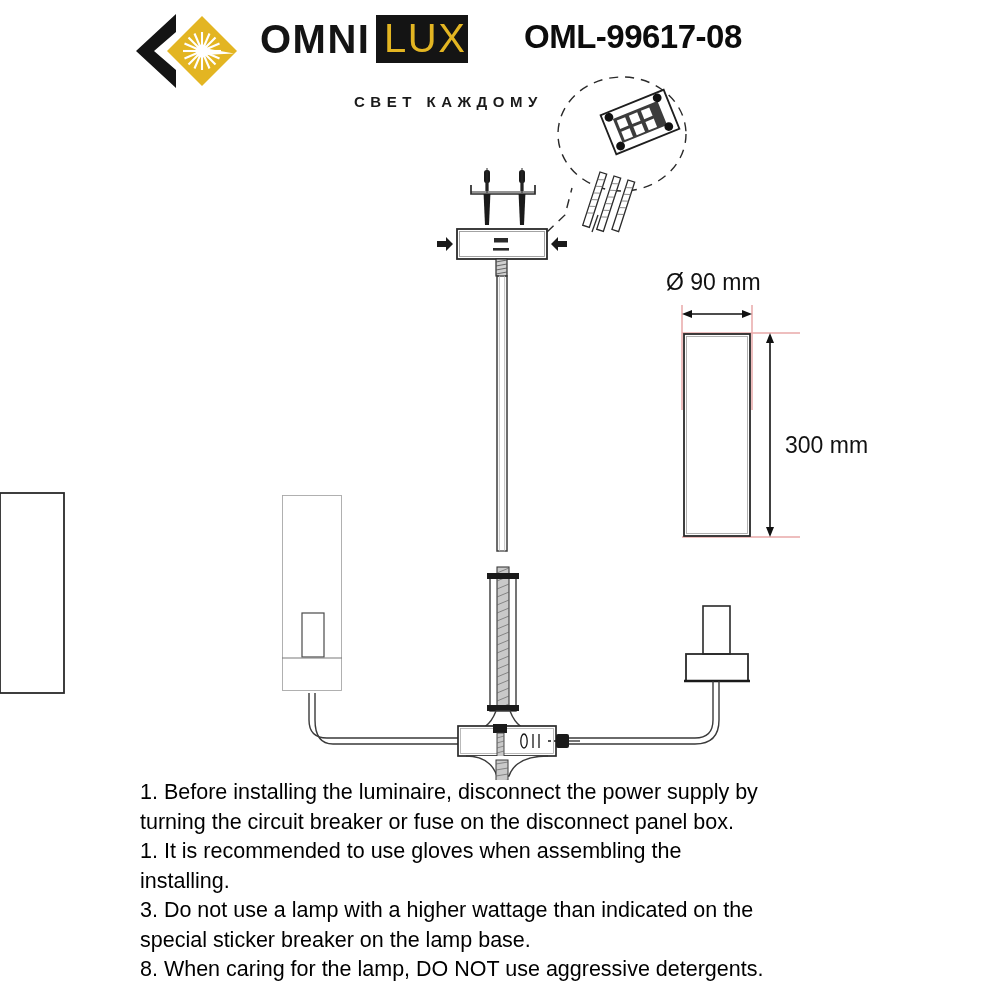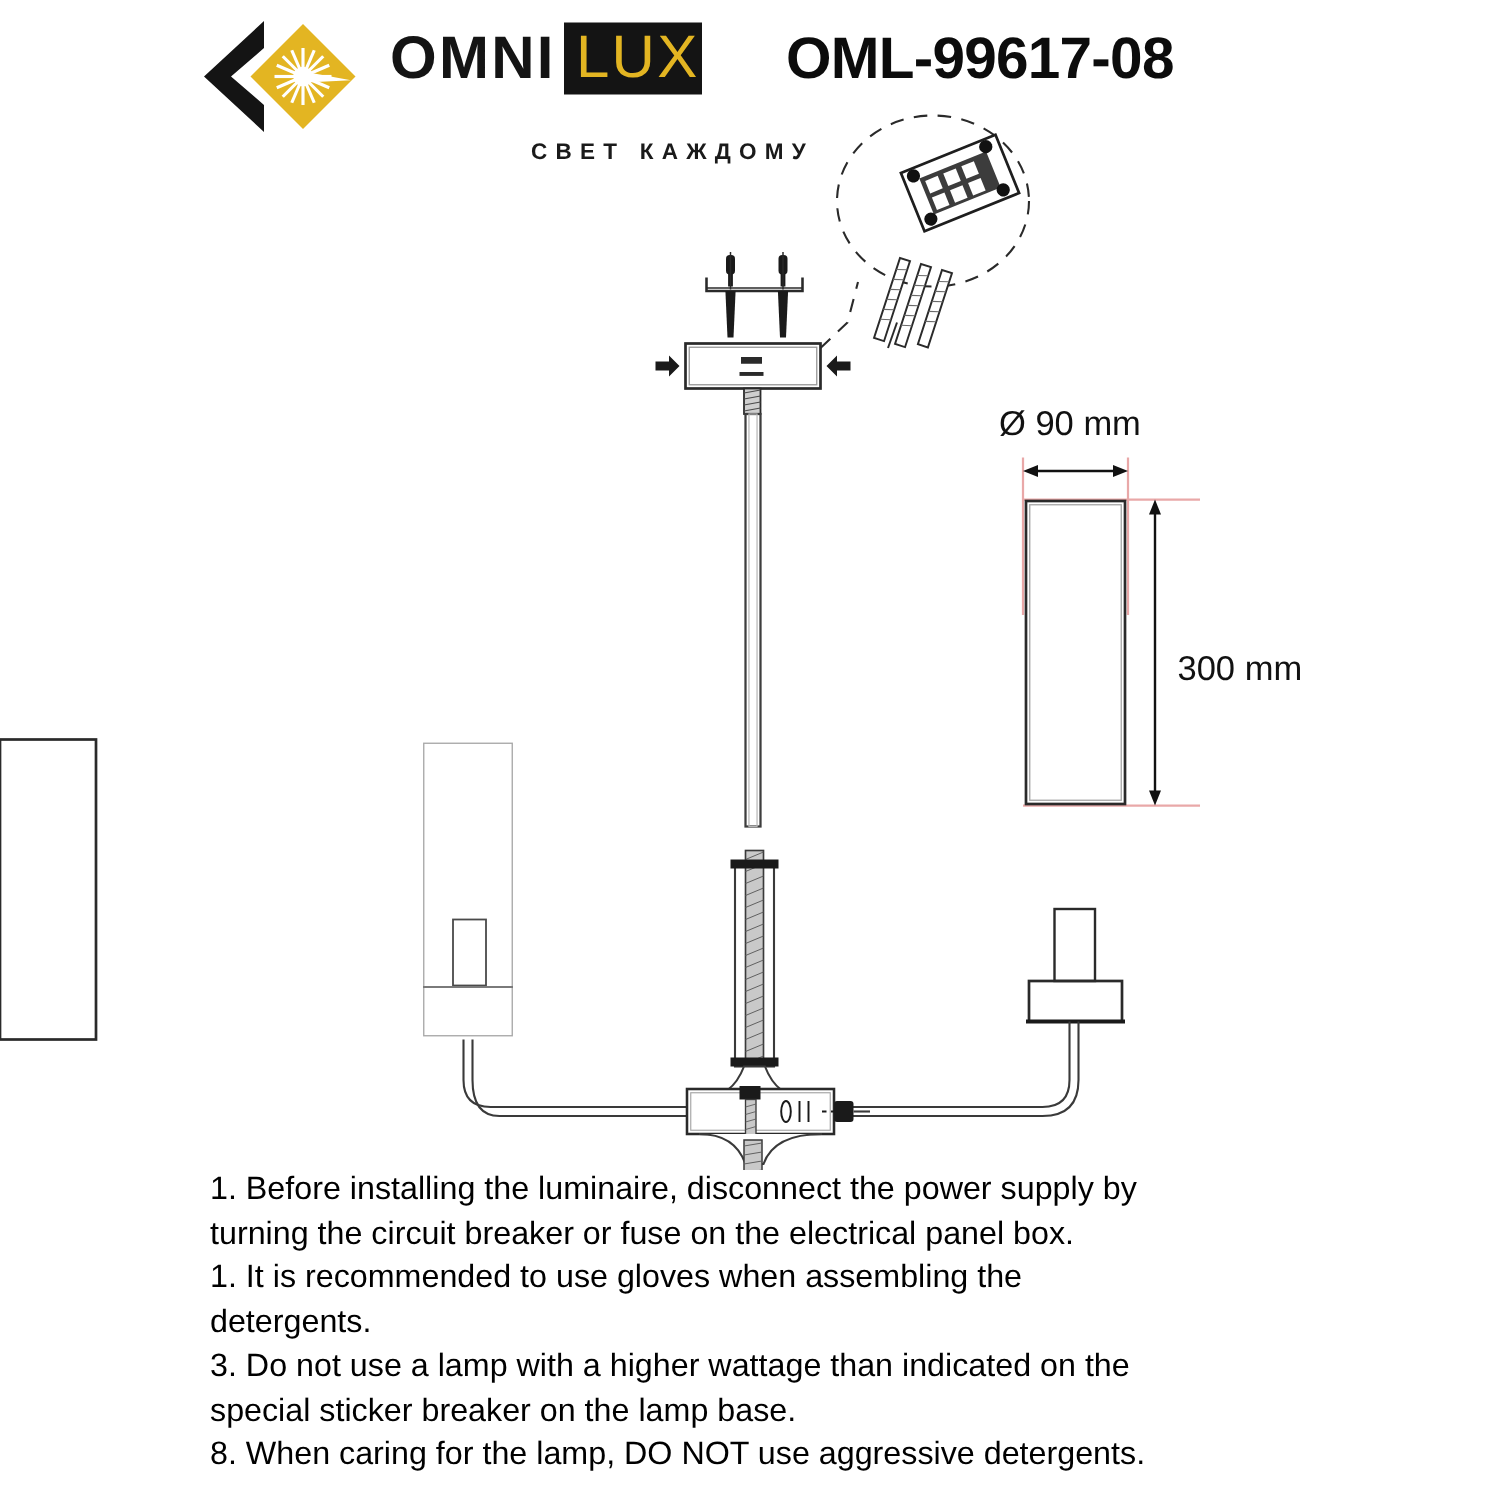--- a/index.html
+++ b/index.html
@@ -70,21 +70,21 @@
     font-weight: bold;
     letter-spacing: 5.5px;
     color: #1a1a1a;
     white-space: nowrap;
     margin-top: 27px;
   }
 
   #product-code {
     position: absolute;
     left: 524px; top: 18px;
-    font-size: 39px;
+    font-size: 33px;
     font-weight: bold;
     color: #0c0c0c;
     letter-spacing: -0.5px;
     white-space: nowrap;
   }
 
   
   #drawing {
     position: absolute;
     left: 0; top: 60px;
@@ -397,19 +397,19 @@
     </g>
 
   </g>
 
   <text id="dim-diameter" x="666" y="230" font-family="Liberation Sans, sans-serif" font-size="23" fill="#111111">Ø 90 mm</text>
   <text id="dim-height" x="785" y="393" font-family="Liberation Sans, sans-serif" font-size="23" fill="#111111">300 mm</text>
 </svg>
 
 <div id="instructions">
   <div class="instr-line">1. Before installing the luminaire, disconnect the power supply by</div>
-  <div class="instr-line last-of-item">turning the circuit breaker or fuse on the electrical panel box.</div>
+  <div class="instr-line last-of-item">turning the circuit breaker or fuse on the disconnect panel box.</div>
   <div class="instr-line">1. It is recommended to use gloves when assembling the</div>
-  <div class="instr-line last-of-item">detergents.</div>
+  <div class="instr-line last-of-item">installing.</div>
   <div class="instr-line">3. Do not use a lamp with a higher wattage than indicated on the</div>
   <div class="instr-line last-of-item">special sticker breaker on the lamp base.</div>
   <div class="instr-line last-of-item">8. When caring for the lamp, DO NOT use aggressive detergents.</div>
 </div>
 
 </body></html>

